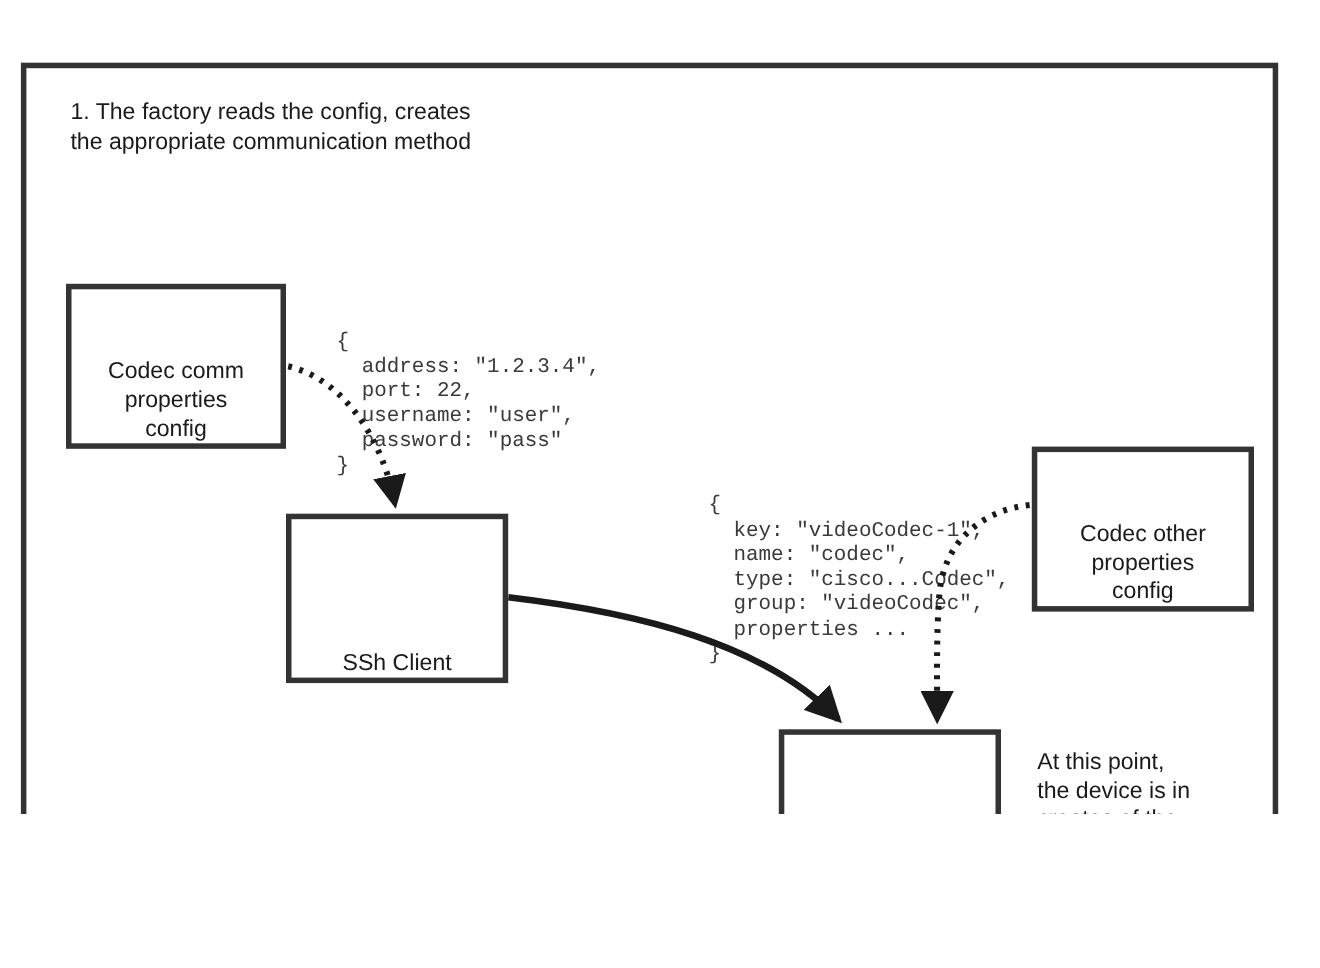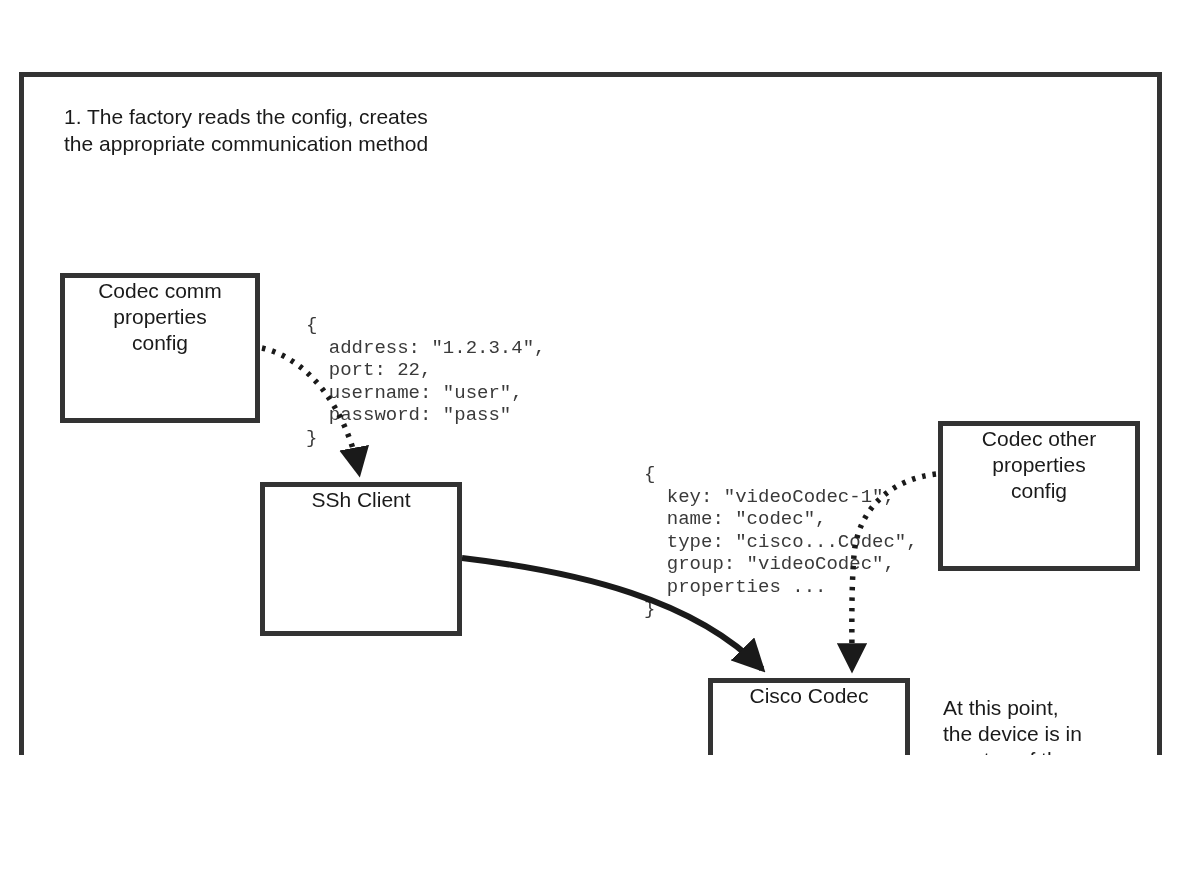--- a/index.html
+++ b/index.html
@@ -5,21 +5,20 @@
   * { margin: 0; padding: 0; box-sizing: border-box; }
   body { background: #ffffff; }
   .canvas {
     position: relative;
     width: 1200px;
     height: 740px;
     background: #ffffff;
     font-family: "Liberation Sans", sans-serif;
     color: #1a1a1a;
     overflow: hidden;
-    margin-top: 15px;
   }
   .frame {
     position: absolute;
     left: 19px; top: 57px;
     width: 1143px; height: 783px;
     border: 5px solid #333333;
     background: transparent;
   }
   .note {
     position: absolute;
@@ -44,21 +43,21 @@
   .arrows {
     position: absolute;
     left: 0; top: 0;
     pointer-events: none;
   }
   .box {
     position: absolute;
     border: 5px solid #333333;
     background: #ffffff;
     display: flex;
-    align-items: flex-start;
+    align-items: flex-end;
     justify-content: center;
     text-align: center;
     font-size: 21px;
     line-height: 26px;
     white-space: pre-line;
     color: #1a1a1a;
   }
   .box-comm-config  { left: 60px;  top: 258px; width: 200px; height: 150px; }
   .box-ssh-client   { left: 260px; top: 467px; width: 202px; height: 154px; }
   .box-other-config { left: 938px; top: 406px; width: 202px; height: 150px; }

